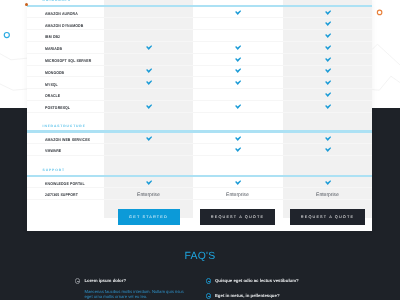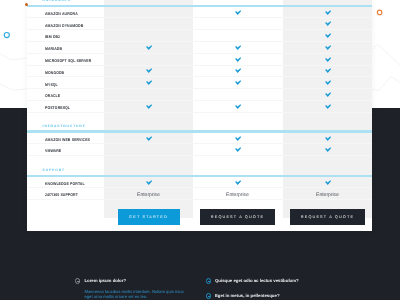--- a/index.html
+++ b/index.html
@@ -290,20 +290,21 @@
       </div>
     <div id="actions">
         <div class="btn primary" style="left: 90.5px; top: 208.7px; width: 62px;">GET STARTED</div>
         <div class="btn dark" style="left: 173px; top: 208.7px; width: 75px;">REQUEST A QUOTE</div>
         <div class="btn dark" style="left: 263px; top: 208.7px; width: 75px;">REQUEST A QUOTE</div>
       </div>
   </div>
 
   <div style="position:absolute;left:24.8px;top:2.6px;width:3.3px;height:3.3px;border-radius:50%;background:#c9601a;"></div>
 
+  <div class="faq-title">FAQ'S</div>
   <div class="faq-col" id="faq-left" style="left:75px;top:278.3px;width:130px;">
       <div class="faq-item" style="top: 0px; left: 0px;">
         <span class="faq-ico">
           <i></i>
         </span>
         <span class="faq-q">Lorem ipsum dolor?</span>
         <span class="faq-a">Maecenas faucibus mollis interdum. Nullam quis risus eget urna mollis ornare vel eu leo.</span>
       </div>
     </div>
   <div class="faq-col" id="faq-right" style="left:205.6px;top:278.3px;width:140px;">

